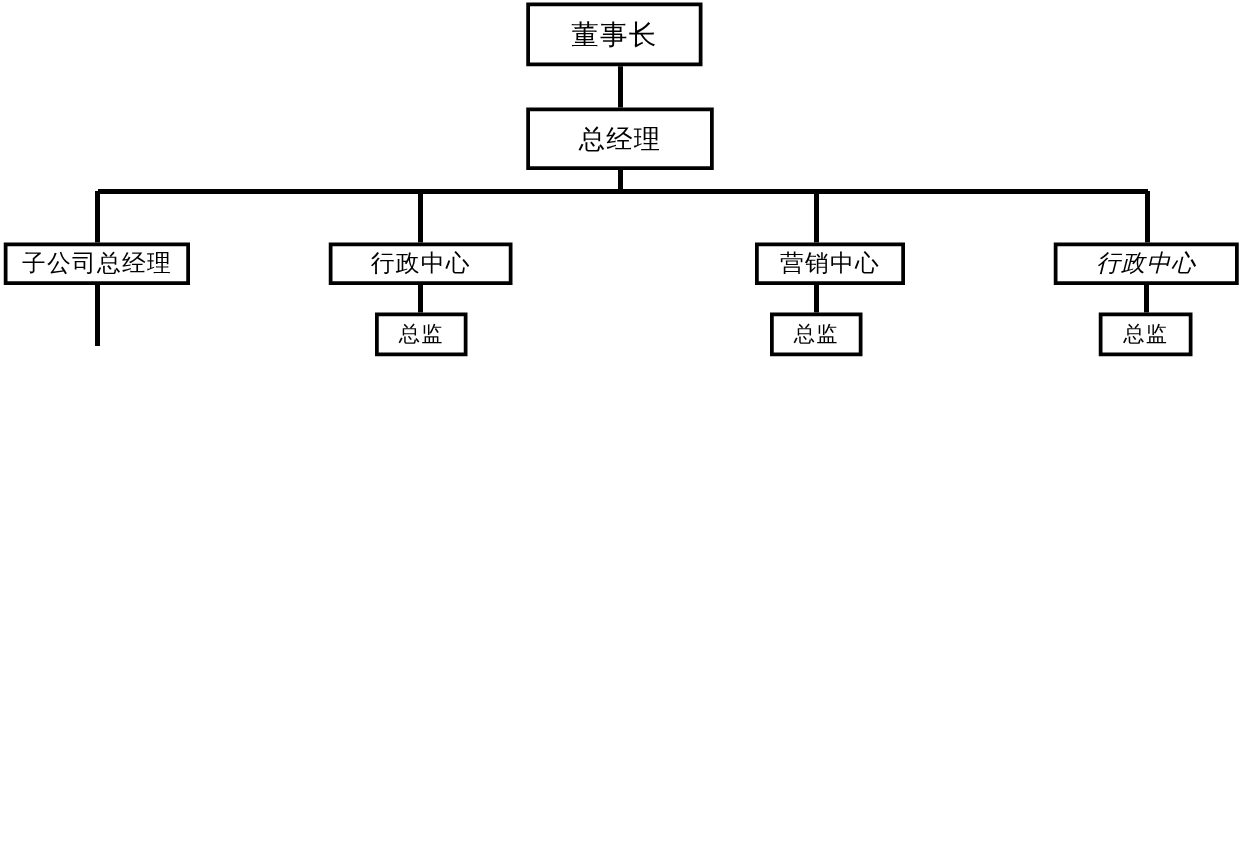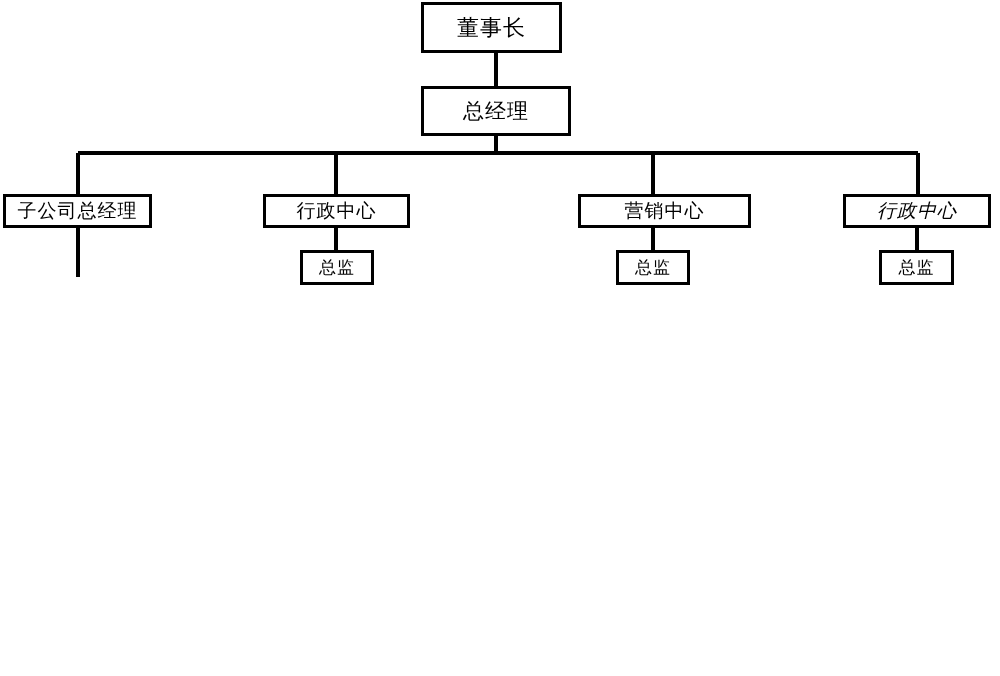--- a/index.html
+++ b/index.html
@@ -79,21 +79,21 @@
   </div>
 
   <div class="node-box lvl-3" style="left:3px; top:194px; width:149px; height:34px;">
     <span>子公司总经理</span>
   </div>
 
   <div class="node-box lvl-3" style="left:263px; top:194px; width:147px; height:34px;">
     <span>行政中心</span>
   </div>
 
-  <div class="node-box lvl-3" style="left:578px; top:194px; width:173px; height:34px;align-items:center;">
+  <div class="node-box lvl-3" style="left:604px; top:194px; width:120px; height:34px;align-items:center;">
     <span>营销中心</span>
   </div>
 
   <div class="node-box lvl-3" style="left:843px; top:194px; width:148px; height:34px;font-style:italic;">
     <span>行政中心</span>
   </div>
 
 
   <div class="node-box lvl-4" style="left:300px; top:250px; width:74px; height:35px;">
     <span>总监</span>

